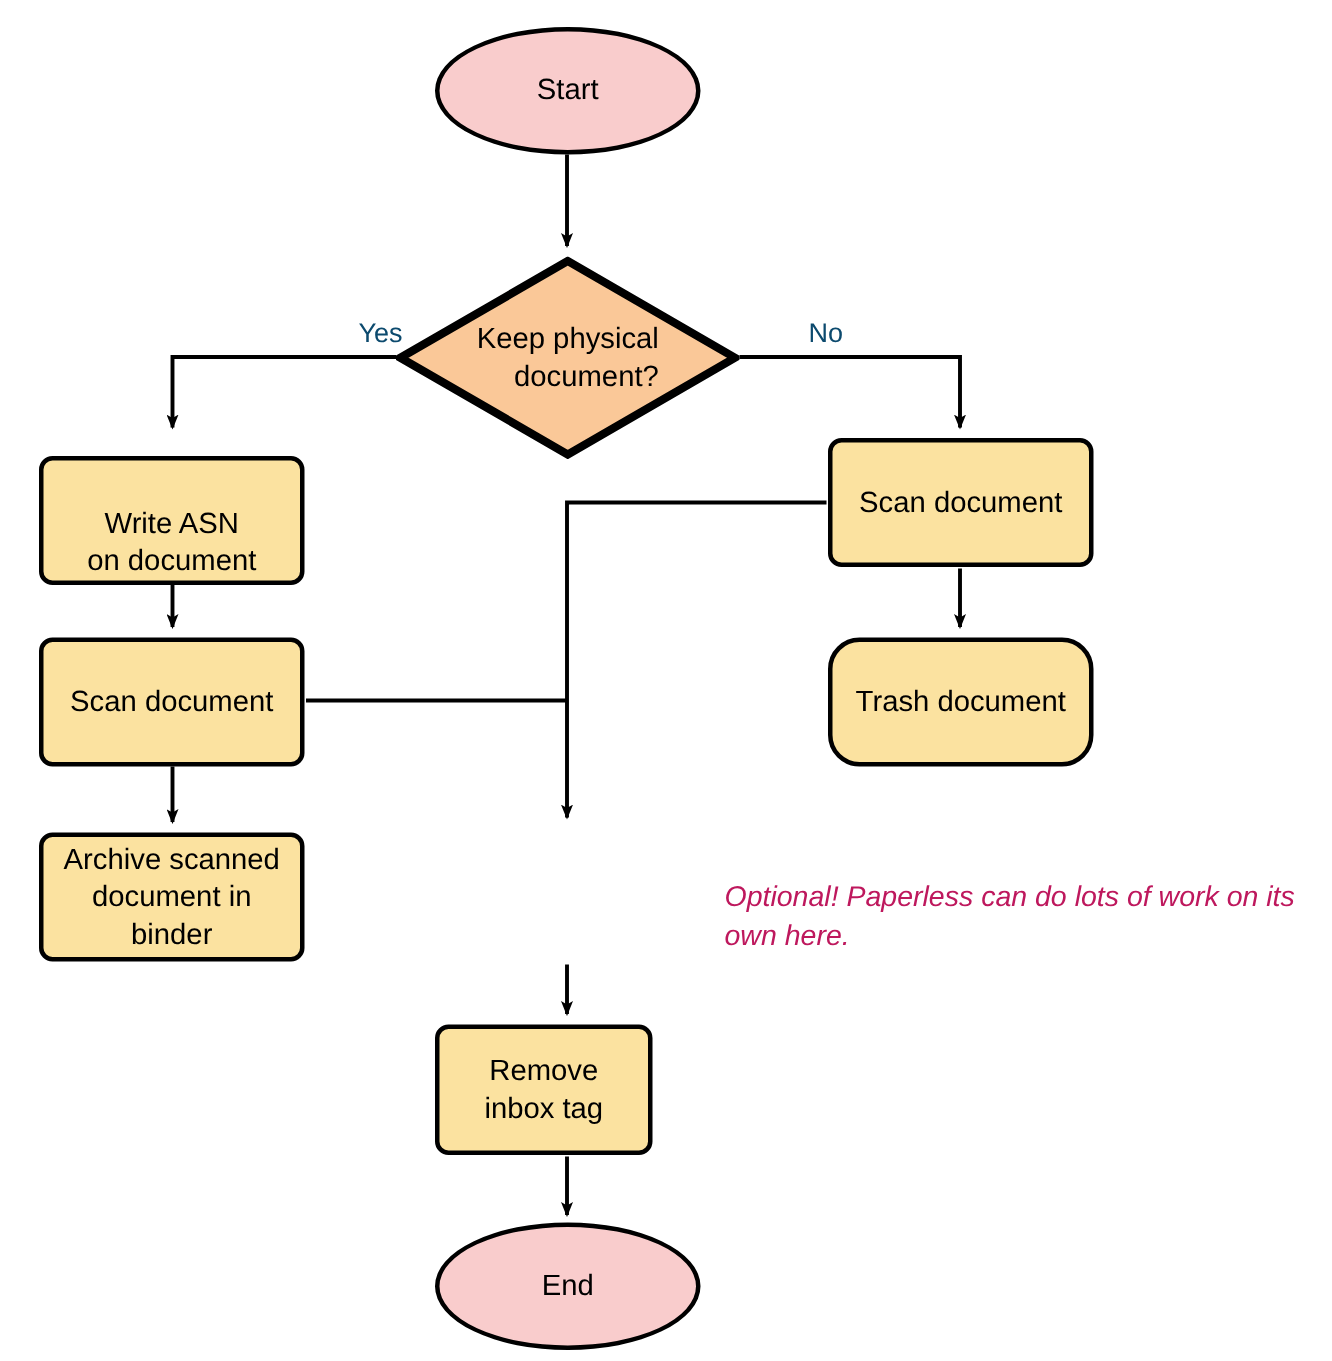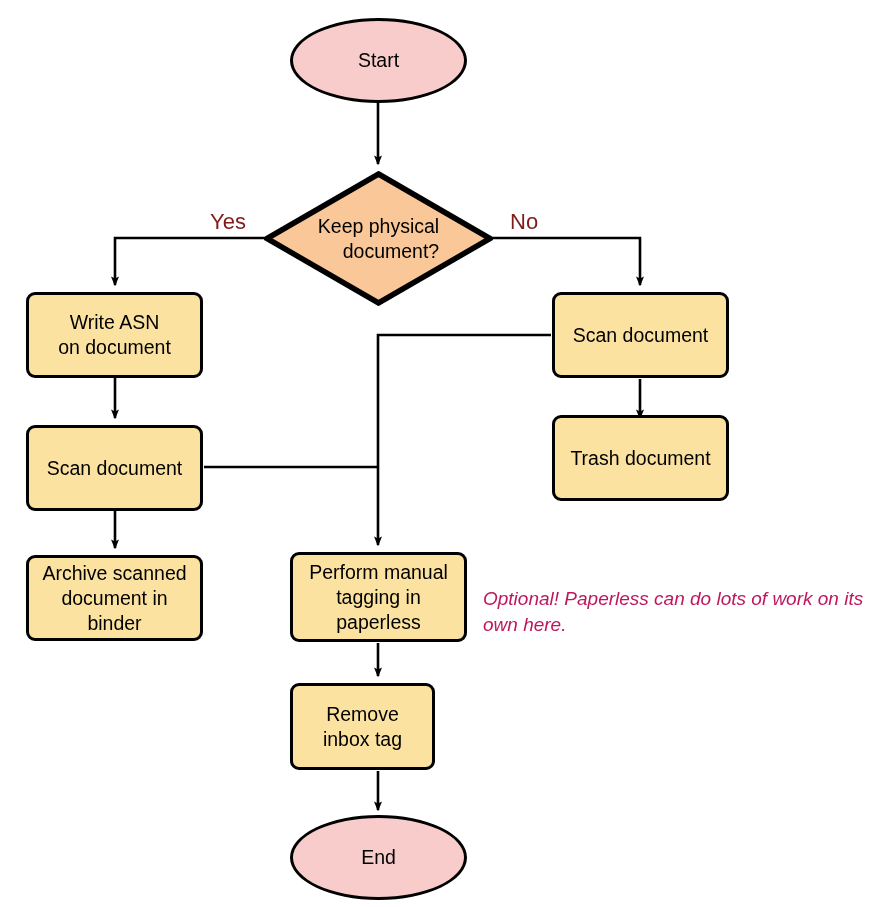--- a/index.html
+++ b/index.html
@@ -60,24 +60,25 @@
     width: 100%;
     height: 100%;
   }
   .decision-label {
     position: relative;
     z-index: 2;
     text-align: right;
   }
   .edge-label {
     position: absolute;
-    font-size: 22px;
-    color: #7f1d1d;
+    font-size: 18px;
+    color: #0c4a6e;
     line-height: 20px;
     white-space: nowrap;
+    margin-left: 29px;
   }
   .note {
     position: absolute;
     font-style: italic;
     font-size: 19px;
     line-height: 25.5px;
     color: #be185d;
   }
 </style>
 </head>
@@ -113,48 +114,43 @@
     <svg class="decision-shape" viewBox="0 0 229 135" preserveAspectRatio="none" aria-hidden="true">
       <polygon points="114.5,3 226,67.5 114.5,132 3,67.5" fill="#fac898" stroke="#000000" stroke-width="5.5" stroke-linejoin="miter"></polygon>
     </svg>
     <span class="decision-label">Keep physical
 document?</span>
   </div>
 
   <div class="edge-label" style="left:210px; top:212px;">Yes</div>
   <div class="edge-label" style="left:510px; top:212px;">No</div>
 
-  <div class="node node-process" style="left:26px; top:292px; width:177px; height:86px;">
+  <div class="node node-process" style="left:26px; top:304px; width:177px; height:86px;align-items:flex-end;">
     <span>Write ASN
 on document</span>
   </div>
 
   <div class="node node-process" style="left:26px; top:425px; width:177px; height:86px;">
     <span>Scan document</span>
   </div>
 
   <div class="node node-process" style="left:26px; top:555px; width:177px; height:86px;align-items:center;">
     <span>Archive scanned
 document in
 binder</span>
   </div>
 
   <div class="node node-process" style="left:552px; top:292px; width:177px; height:86px;">
     <span>Scan document</span>
   </div>
 
-  <div class="node node-process" style="left:552px; top:415px; width:177px; height:86px;">
+  <div class="node node-process" style="left:552px; top:425px; width:177px; height:86px;border-radius:21px;">
     <span>Trash document</span>
   </div>
 
-  <div class="node node-process" style="left:290px; top:552px; width:177px; height:90px;">
-    <span>Perform manual
-tagging in
-paperless</span>
-  </div>
 
   <div class="node node-process" style="left:290px; top:683px; width:145px; height:87px;">
     <span>Remove
 inbox tag</span>
   </div>
 
   <div class="node node-terminator" style="left:290px; top:815px; width:177px; height:85px;">
     <span>End</span>
   </div>
 

